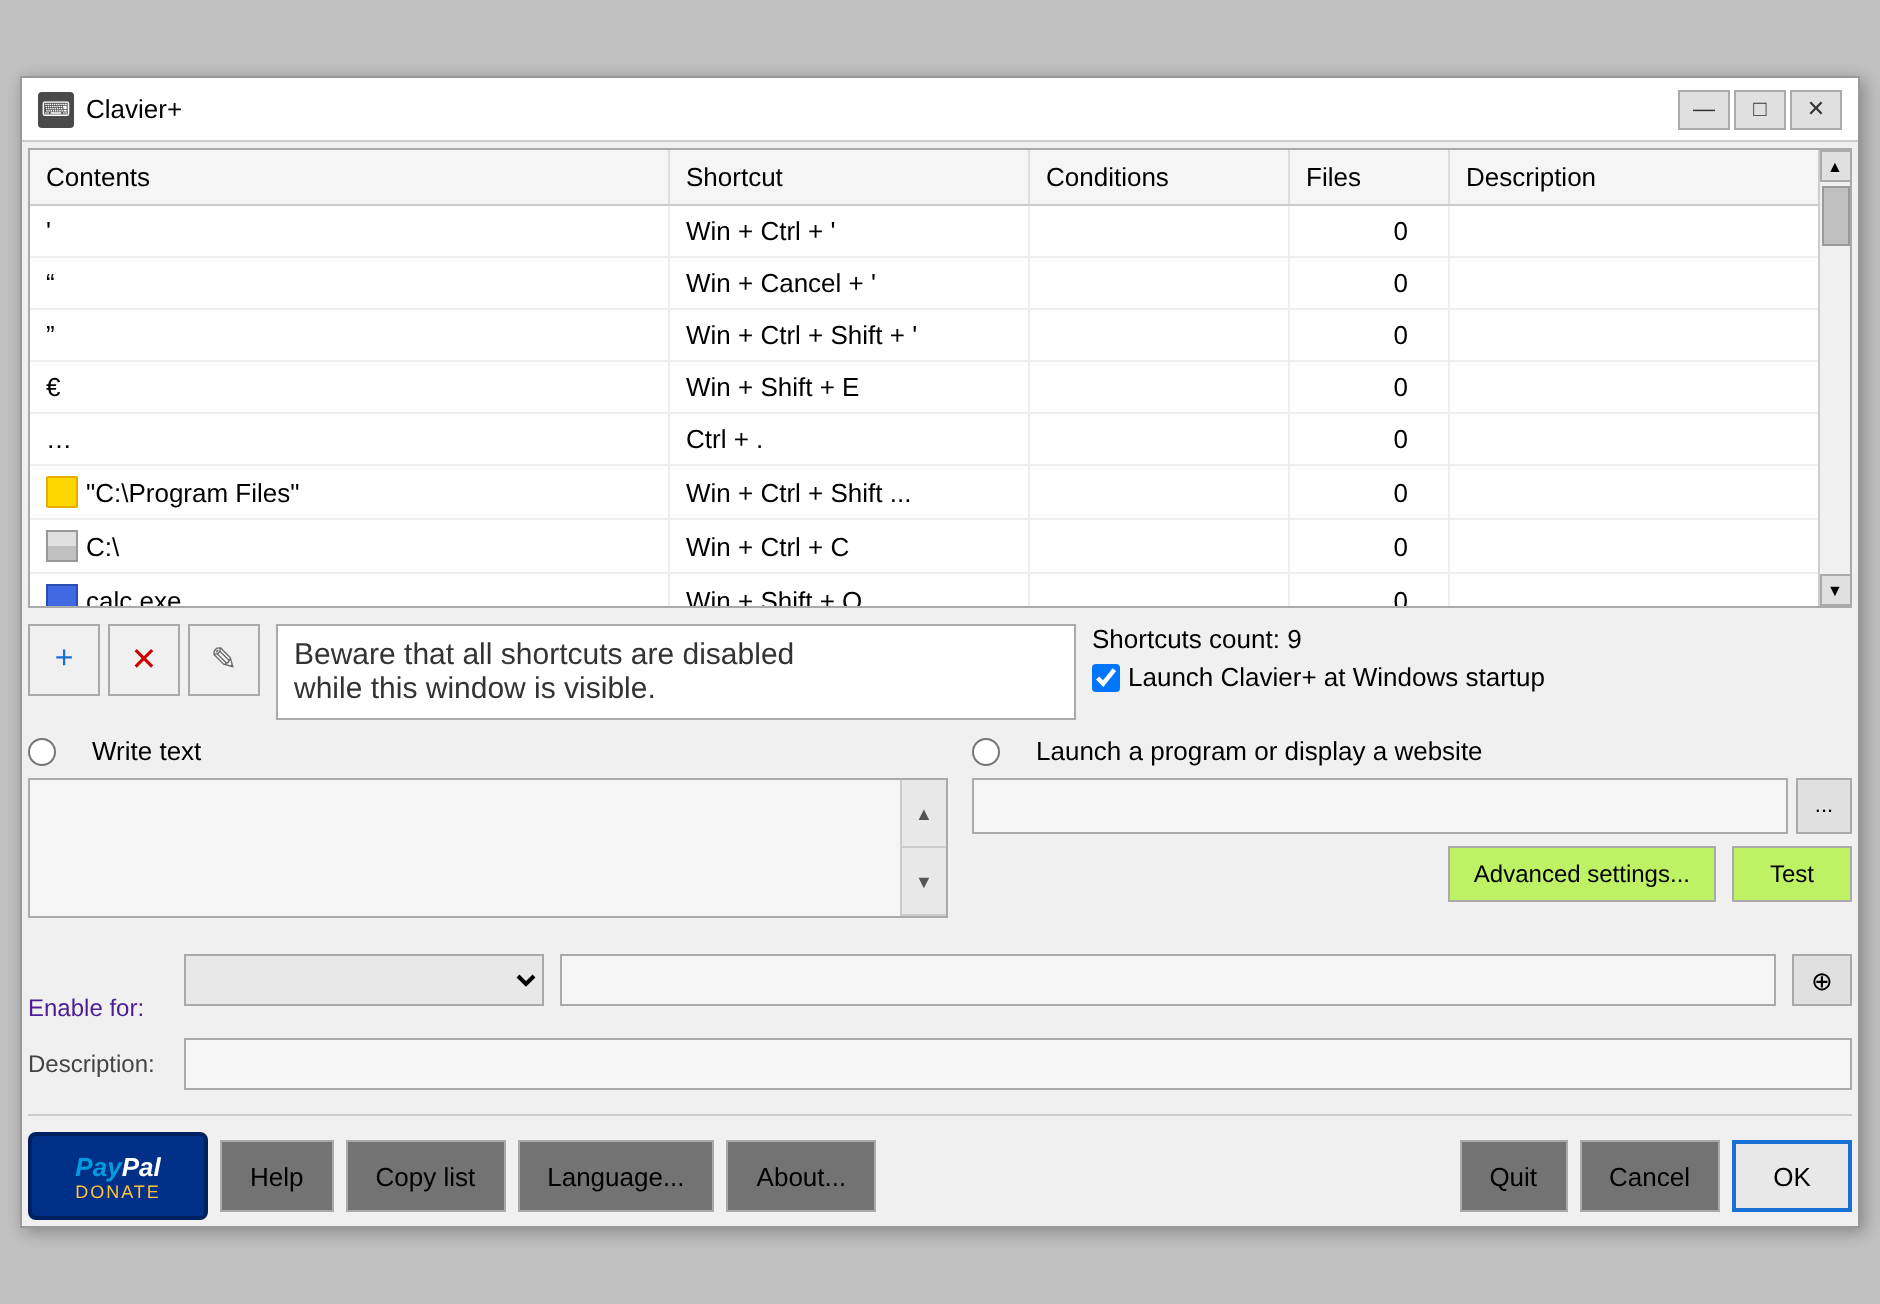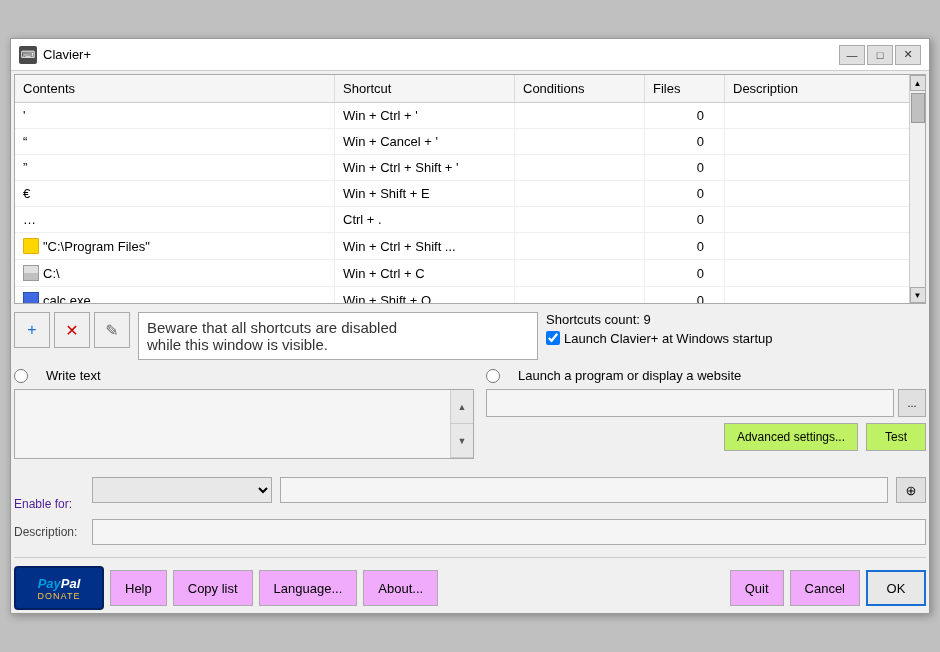--- a/index.html
+++ b/index.html
@@ -199,20 +199,21 @@
       display: flex;
       flex-direction: column;
       gap: 4px;
     }
     .shortcuts-count {
       font-size: 13px;
       color: #000;
     }
     .checkbox-row {
       display: flex;
+      align-items: center;
       gap: 4px;
     }
     .checkbox-row input[type="checkbox"] {
       width: 14px;
       height: 14px;
     }
     .options-section {
       display: flex;
       gap: 12px;
       margin-top: 8px;
@@ -383,21 +384,21 @@
       flex-direction: column;
       align-items: center;
       justify-content: center;
       cursor: pointer;
       flex-shrink: 0;
     }
     .bottom-btn {
       height: 36px;
       padding: 0 14px;
       border: 1px solid #aaa;
-      background: #f0abfc;
+      background: #737373;
       cursor: pointer;
       font-size: 13px;
     }
     .bottom-btn.ok-btn {
       border: 2px solid #1a6fd4;
       background: #e8e8e8;
       min-width: 60px;
     }
     .spacer { flex: 1; }
     .usages-cell {

